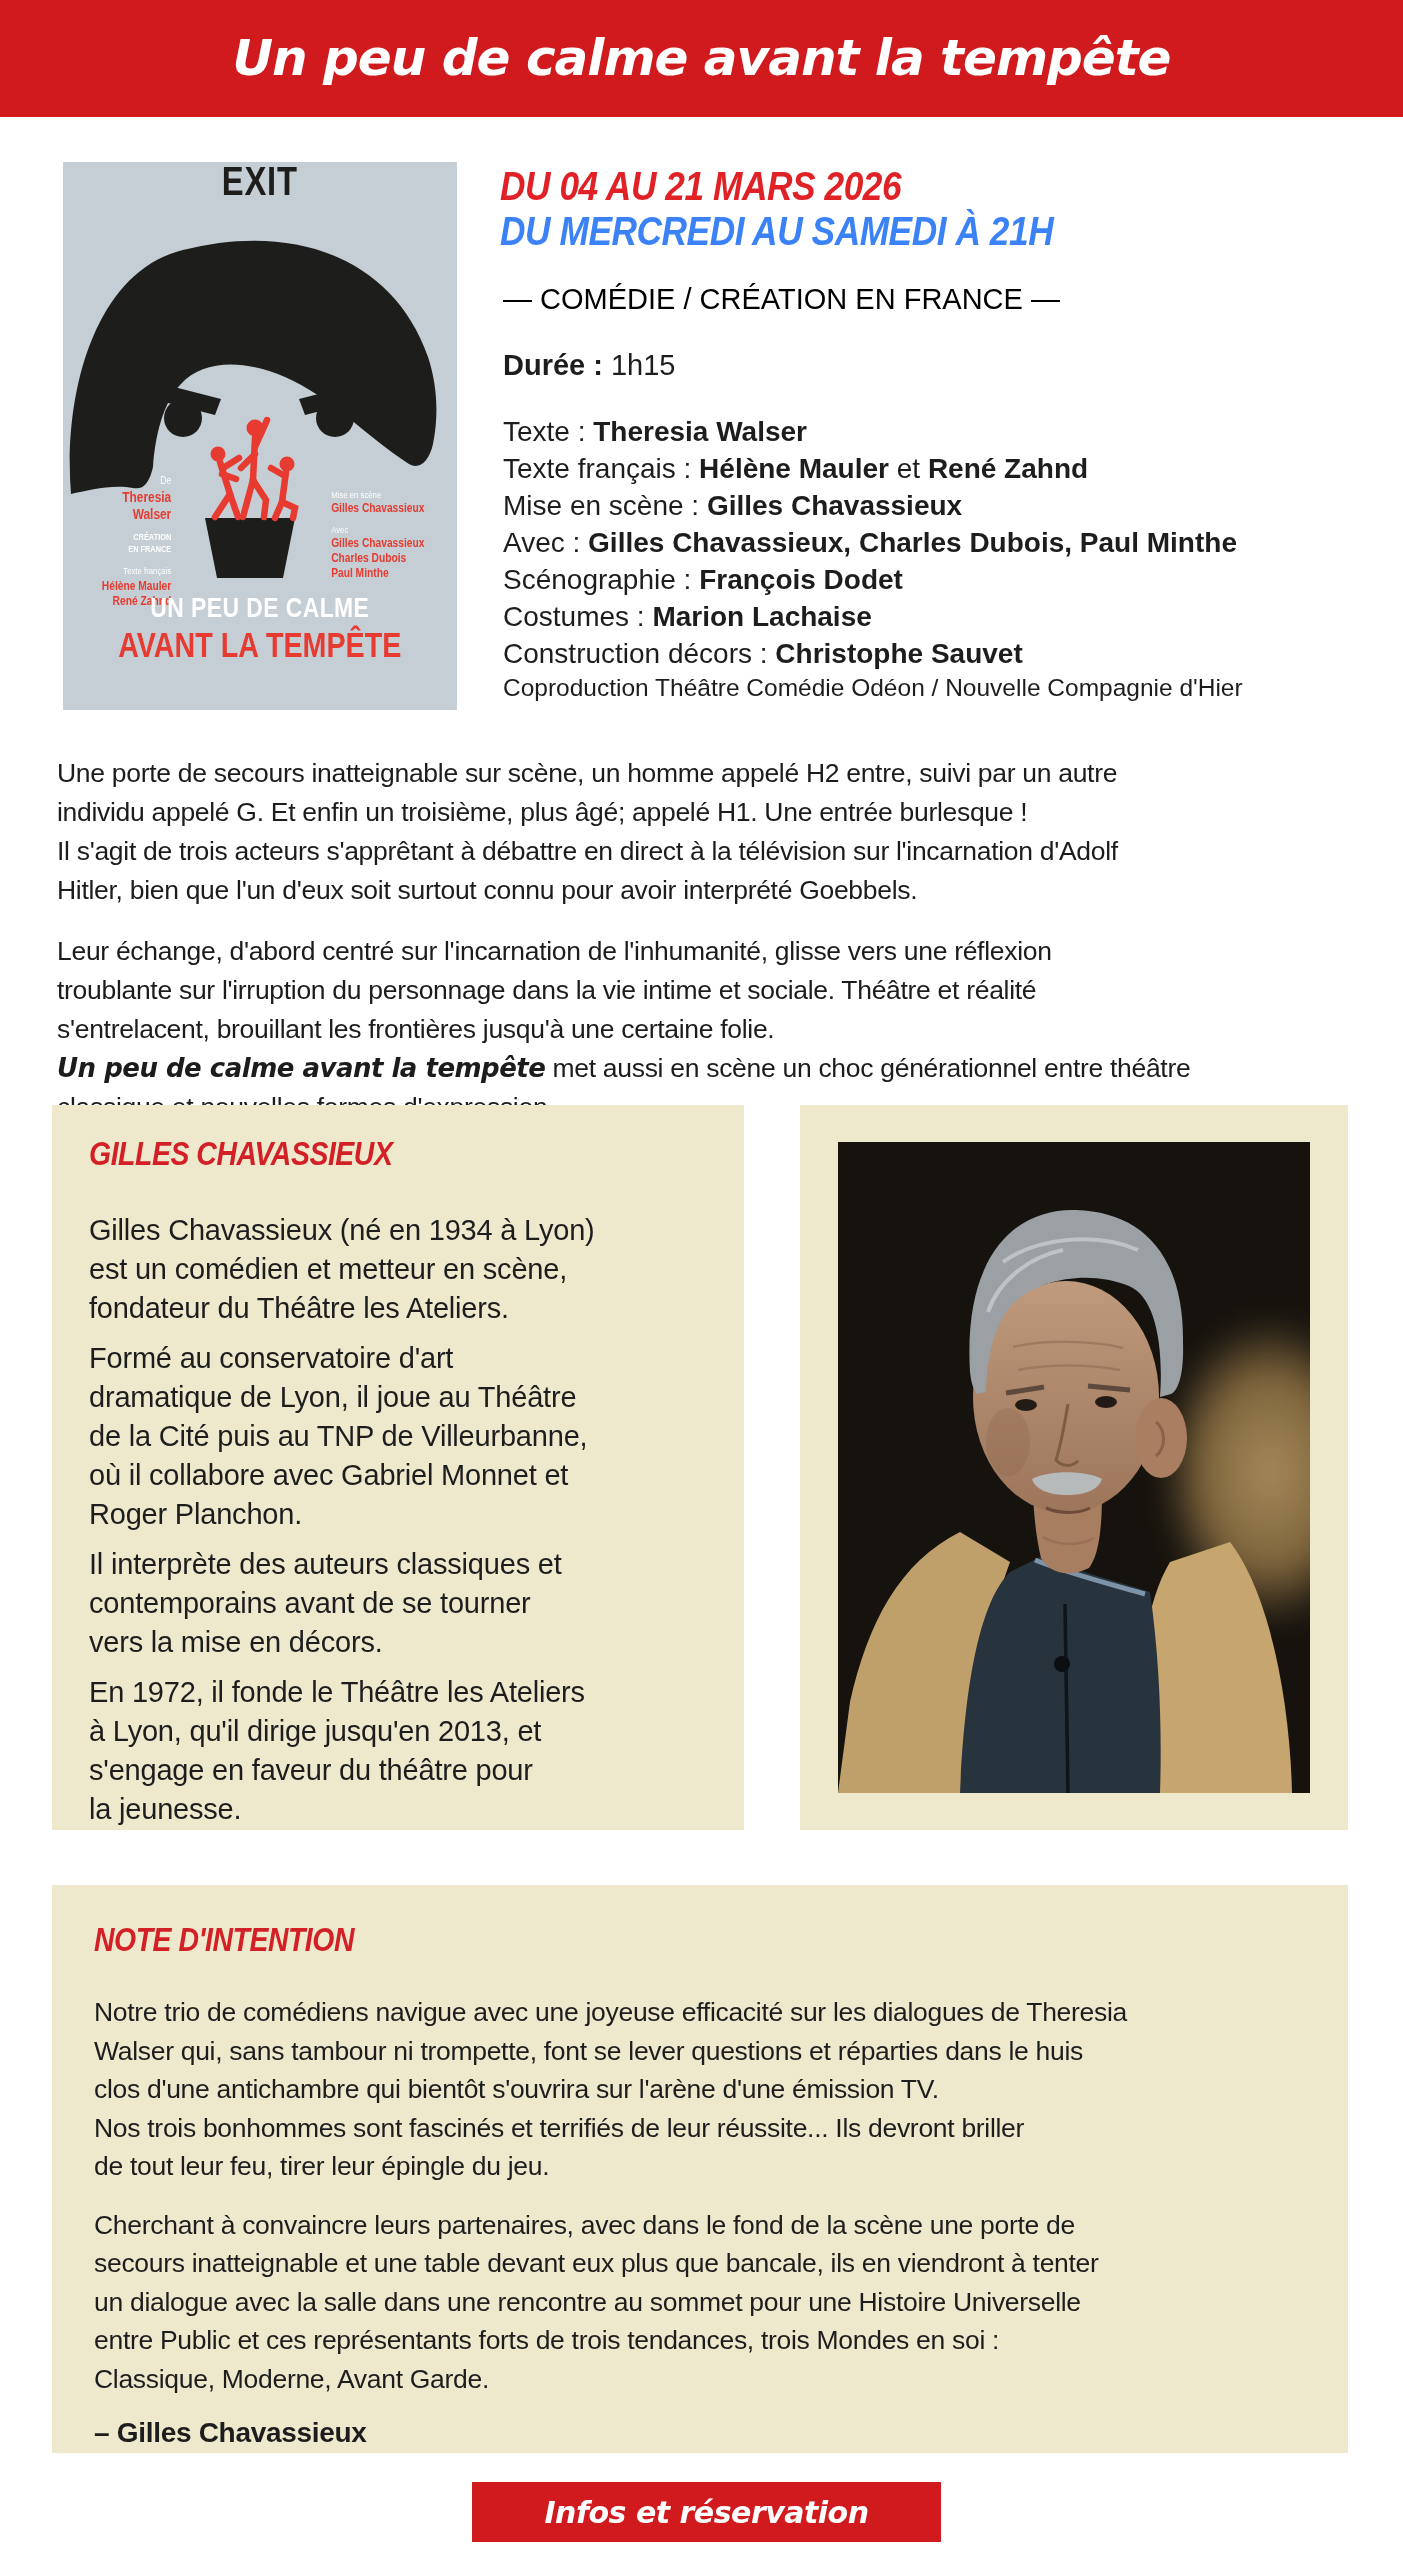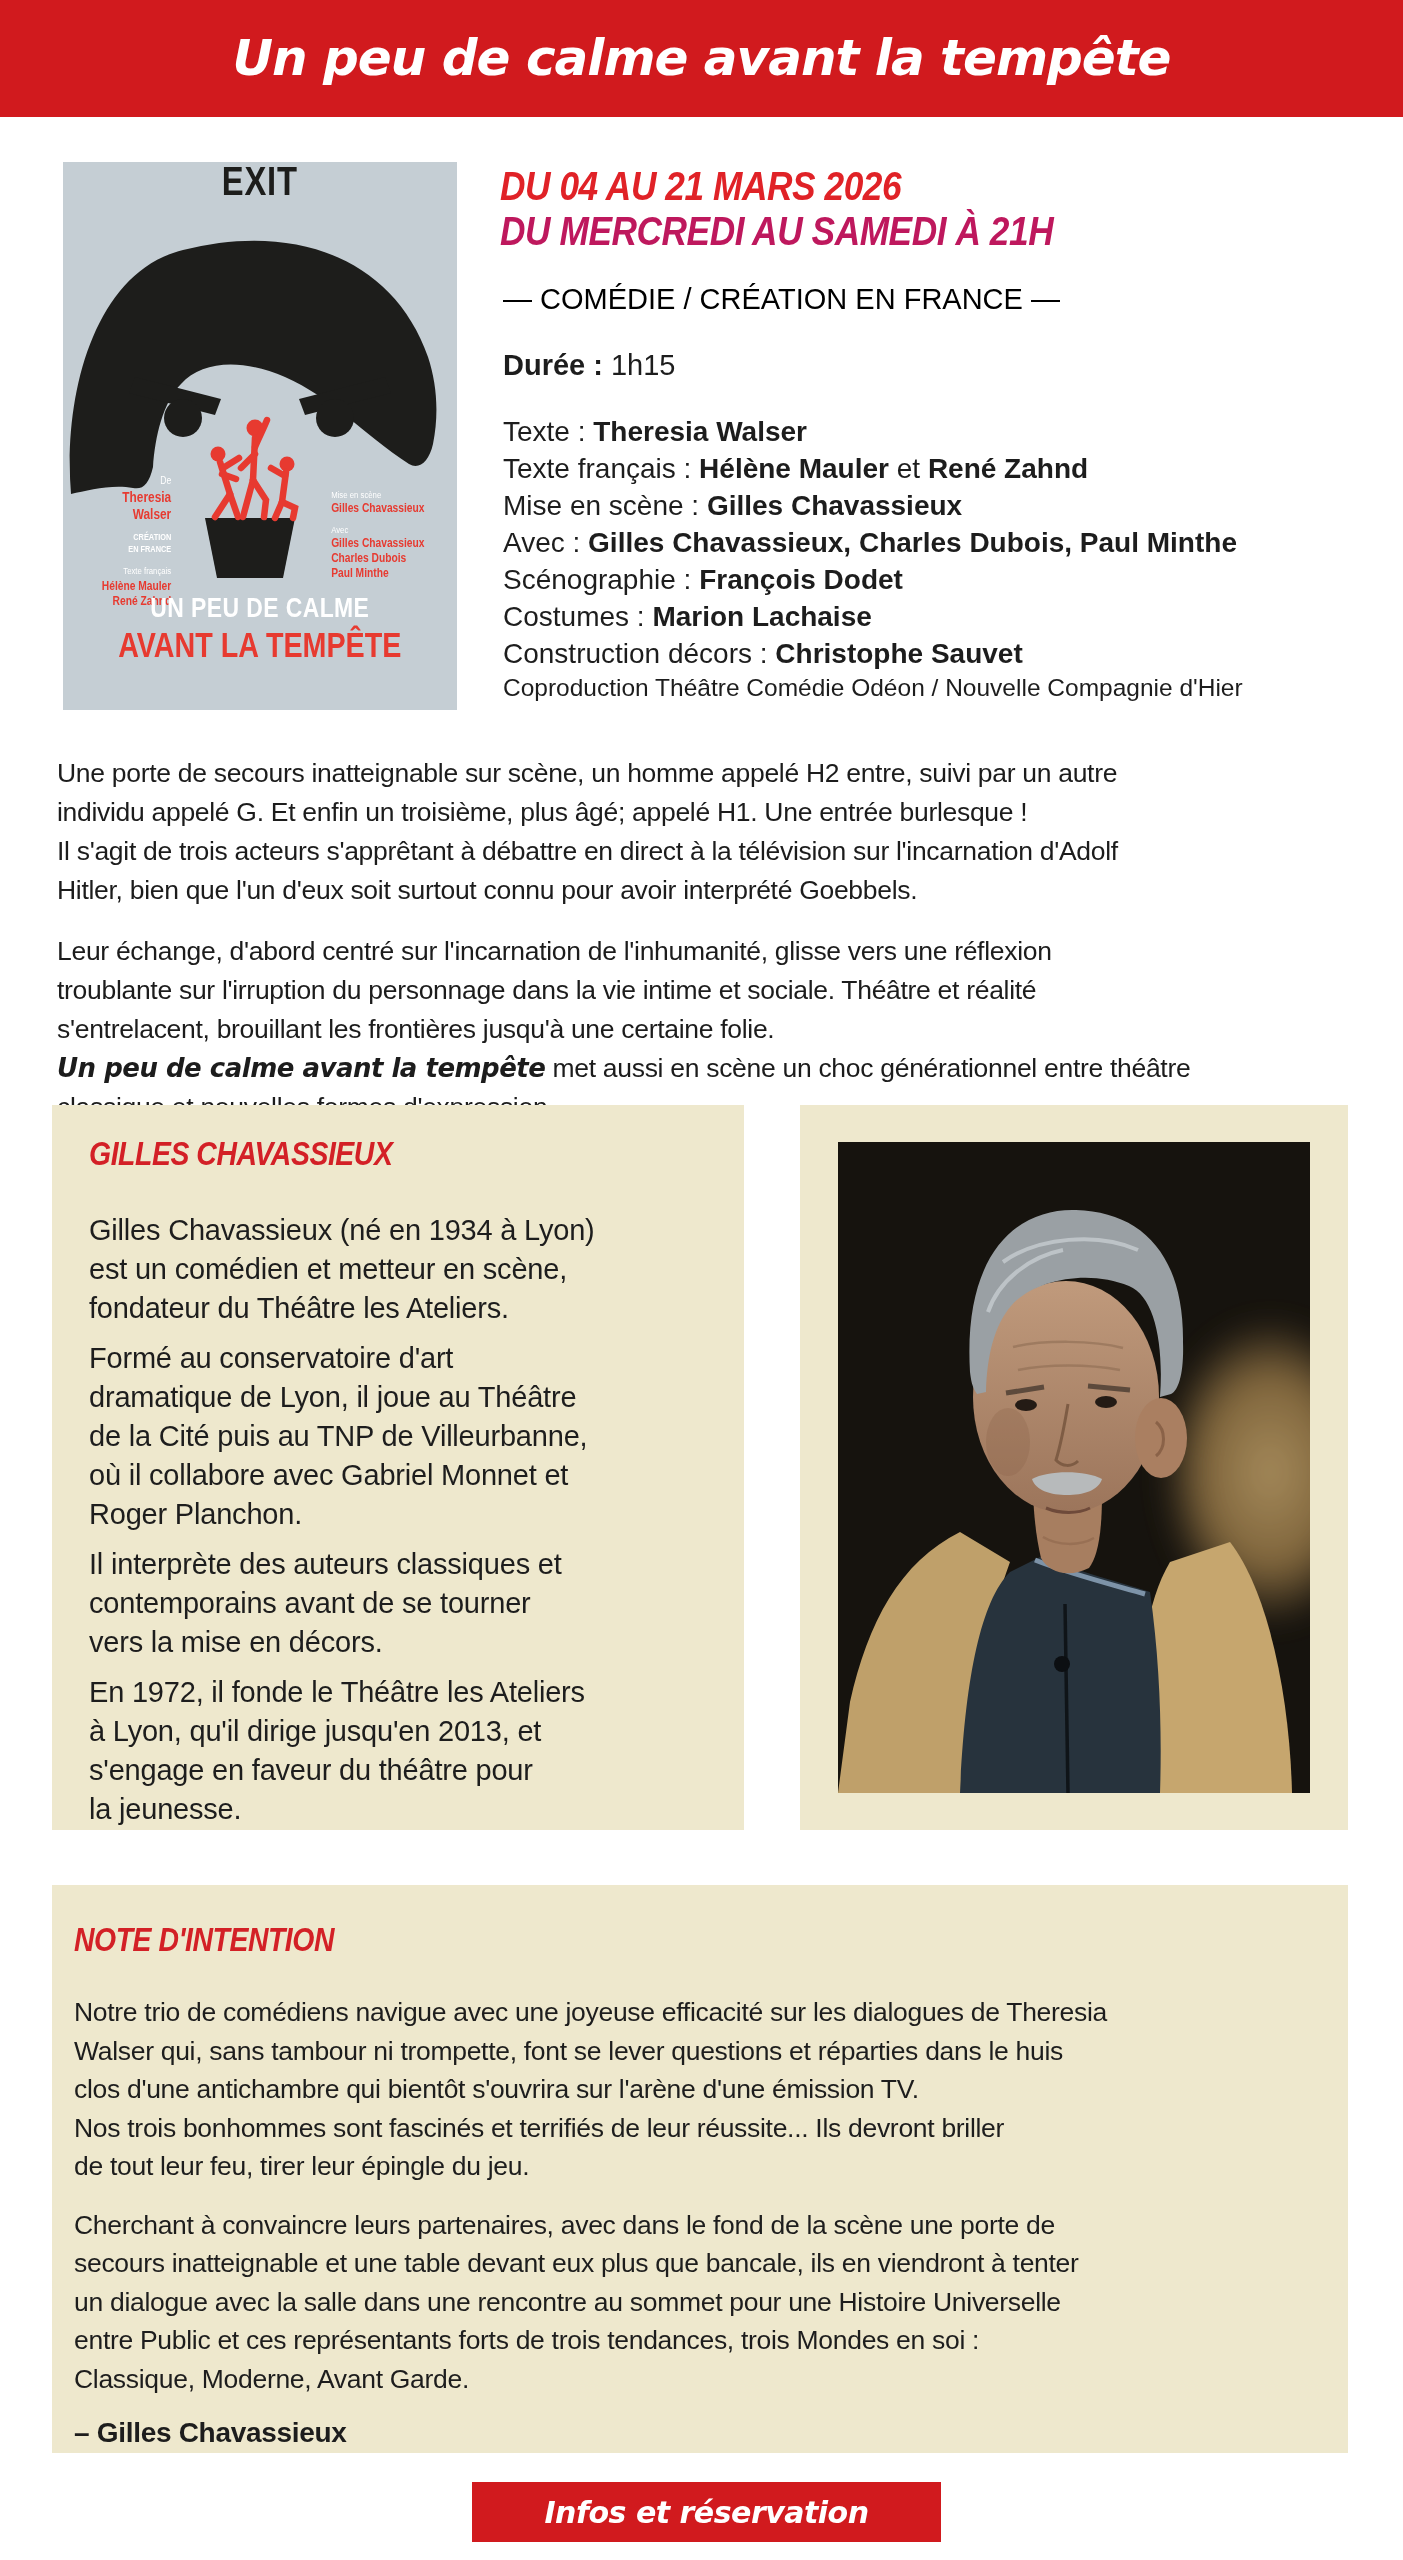--- a/index.html
+++ b/index.html
@@ -15,21 +15,21 @@
              font-weight:800;font-size:50px;letter-spacing:-1px;color:#ffffff;}
 
   
   .cond{font-family:"Liberation Sans",sans-serif;font-weight:700;font-style:italic;
         letter-spacing:-.5px;display:inline-block;transform:scaleX(.86);transform-origin:0 50%;
         white-space:nowrap;}
 
   
   .event{left:500px;top:163px;width:860px;height:560px;}
   .ev-dates{top:0;left:0;font-size:41px;color:#e02227;}
-  .ev-sched{top:45px;left:0;font-size:41px;color:#be185d;}
+  .ev-sched{top:45px;left:0;font-size:41px;color:#3b82f6;}
   .ev-genre{top:120px;left:3px;font-size:29px;color:#000000;}
   .ev-duree{top:186px;left:3px;font-size:29px;}
   .ev-credits{top:250px;left:3px;font-size:28px;line-height:37px;}
   .ev-copro{top:511px;left:3px;font-size:24.5px;}
 
   
   .syn{left:57px;width:1292px;font-size:26.5px;line-height:39px;letter-spacing:-.3px;color:#1c1c1c;}
   .syn1{top:727px;}
   .syn2{top:905px;}
   .syn .ttl{font-size:26px;}
@@ -37,21 +37,21 @@
   
   .beige{background:#eee8cd;}
   .bio-box{left:52px;top:1105px;width:692px;height:725px;box-sizing:border-box;padding:30px 30px 0 37px;}
   .box-title{font-size:33px;color:#d32026;}
   .bio-text{margin-top:38px;font-size:29px;line-height:39px;letter-spacing:-.2px;}
   .bio-p{margin:0 0 11px 0;}
 
   .photo-box{left:800px;top:1105px;width:548px;height:725px;}
   .photo{position:absolute;left:38px;top:37px;width:472px;height:651px;display:block;}
 
-  .note-box{left:52px;top:1885px;width:1296px;height:568px;box-sizing:border-box;padding:36px 24px 0 22px;}
+  .note-box{left:52px;top:1885px;width:1296px;height:568px;box-sizing:border-box;padding:36px 24px 0 42px;}
   .note-text{margin-top:34px;font-size:26.5px;line-height:38.5px;letter-spacing:-.3px;}
   .note-p1{margin:0 0 20px 0;}
   .note-p2{margin:0 0 16px 0;}
   .note-sig{margin-top:14px;font-size:28px;font-weight:700;}
 
   
   .cta{left:472px;top:2482px;width:469px;height:60px;background:#d11a1e;border:none;cursor:pointer;
        text-align:center;}
   .cta span{font-family:"DejaVu Sans",sans-serif;font-style:italic;font-weight:800;font-size:30px;
             color:#ffffff;line-height:60px;letter-spacing:-.5px;}

